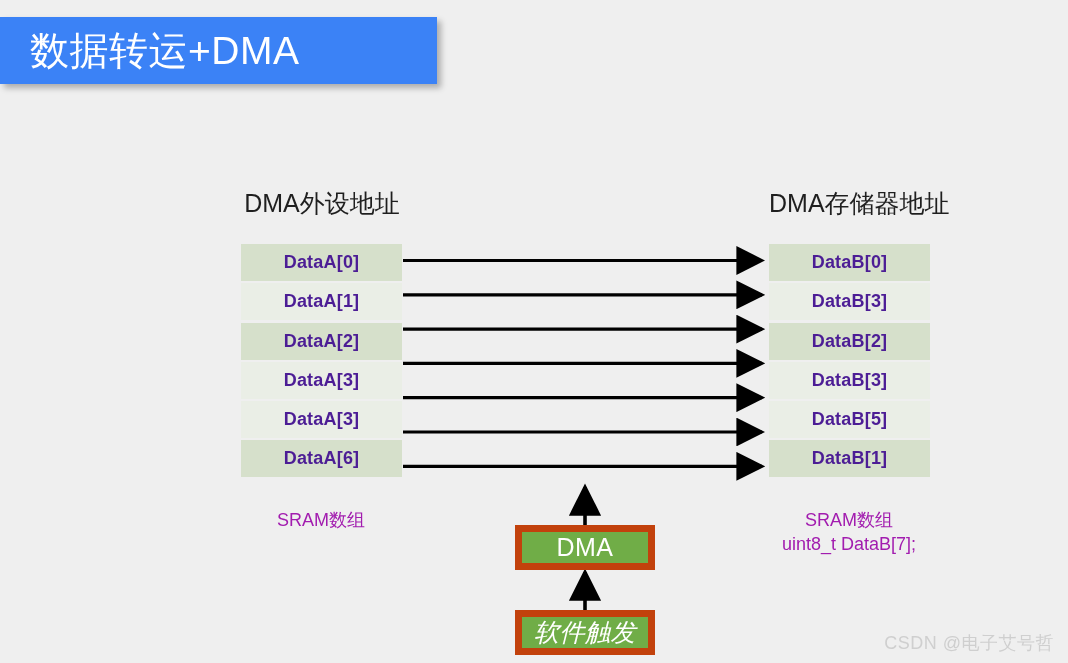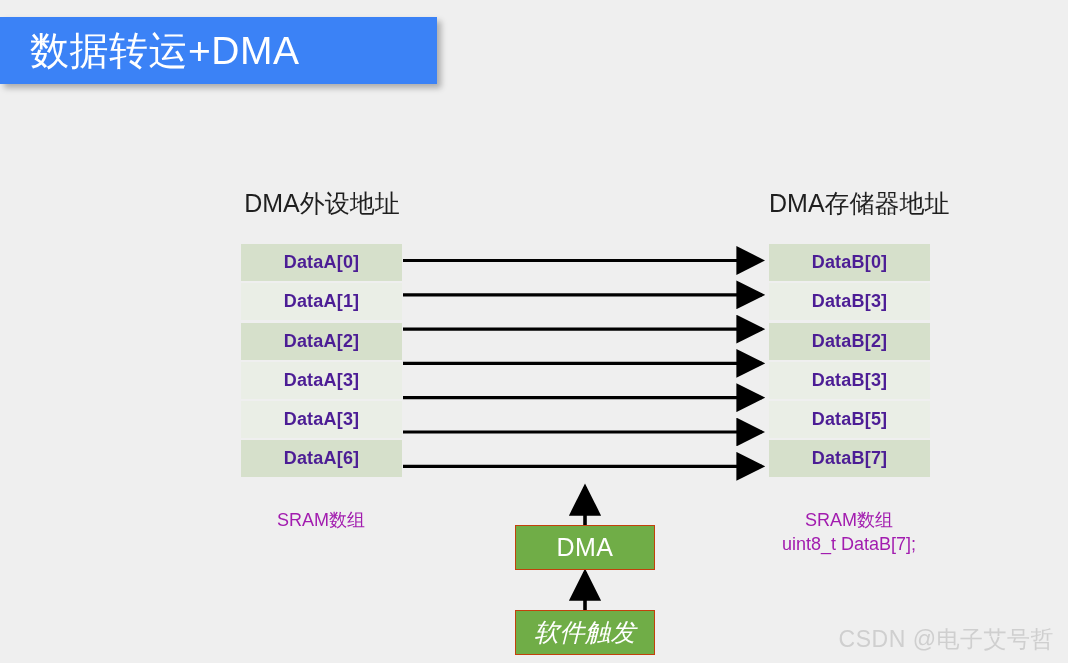--- a/index.html
+++ b/index.html
@@ -97,38 +97,38 @@
     white-space: nowrap;
   }
   #caption-left  { left: 190px; top: 509px; width: 262px; }
   #caption-right { left: 718px; top: 509px; width: 262px; }
   .caption-line2 { display: block; }
 
   
   .green-box {
     position: absolute;
     background: #70ad47;
-    border: 1px solid #c2410c;
+    border: 7px solid #c2410c;
     display: flex;
     align-items: center;
     justify-content: center;
     color: #ffffff;
     font-size: 25px;
     font-weight: 400;
     letter-spacing: 0.5px;
   }
   #dma-box     { left: 515px; top: 525px; width: 140px; height: 45px; }
   #trigger-box { left: 515px; top: 610px; width: 140px; height: 45px; font-style: italic; }
 
   
   #watermark {
     position: absolute;
     right: 14px;
     bottom: 8px;
-    font-size: 23px;
+    font-size: 18px;
     color: #cfcfcf;
     white-space: nowrap;
     letter-spacing: 0.5px;
   }
 </style>
 </head>
 <body>
 
 <div id="title-banner">
   <span id="title-text">数据转运+DMA</span>
@@ -145,21 +145,21 @@
   <div class="mem-cell shade-light">DataA[3]</div>
   <div class="mem-cell shade-dark">DataA[6]</div>
 </div>
 
 <div class="mem-table" id="table-right">
   <div class="mem-cell shade-dark">DataB[0]</div>
   <div class="mem-cell shade-light">DataB[3]</div>
   <div class="mem-cell shade-dark">DataB[2]</div>
   <div class="mem-cell shade-light">DataB[3]</div>
   <div class="mem-cell shade-light">DataB[5]</div>
-  <div class="mem-cell shade-dark">DataB[7]</div>
+  <div class="mem-cell shade-dark">DataB[1]</div>
 </div>
 
 <svg id="arrow-layer" viewBox="0 0 1068 663">
   <defs>
     <marker id="ah" markerWidth="9" markerHeight="9" refX="8" refY="4.5" orient="auto" markerUnits="strokeWidth">
       <path d="M0,0 L9,4.5 L0,9 Z" fill="#000000"></path>
     </marker>
   </defs>
 
   <g stroke="#000000" stroke-width="3.2" marker-end="url(#ah)">

